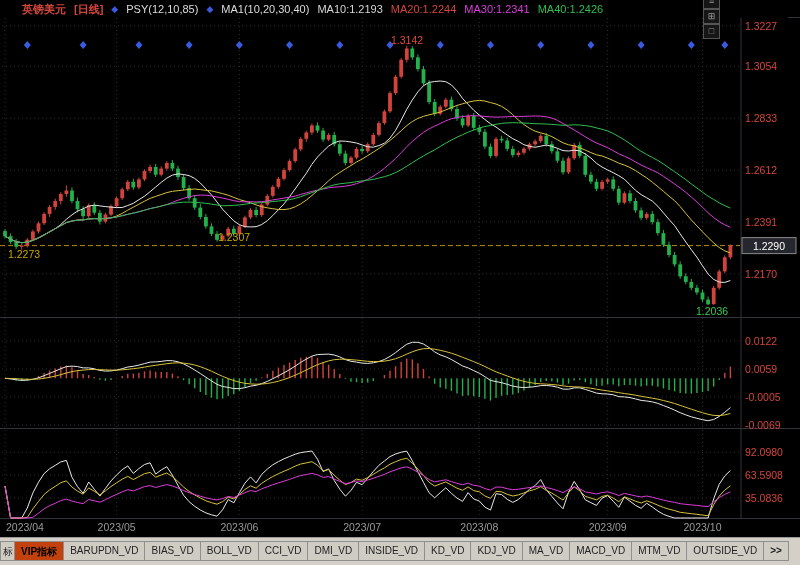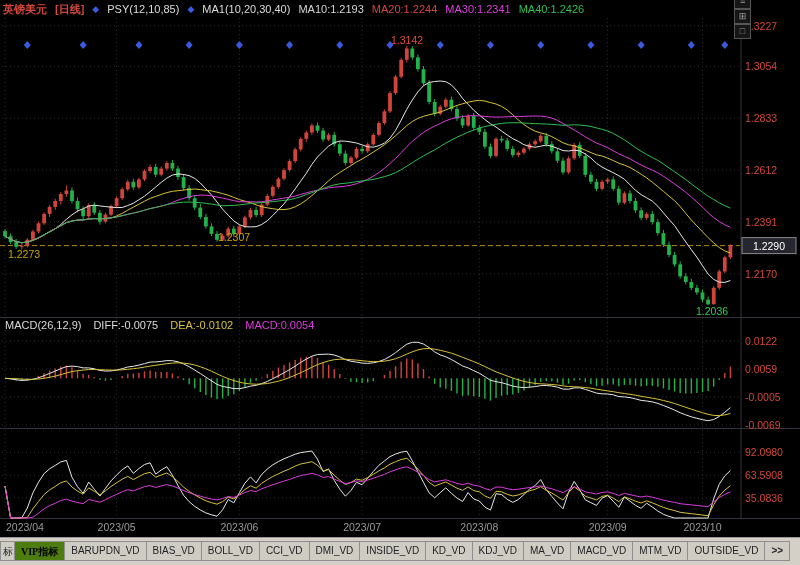--- a/index.html
+++ b/index.html
@@ -1,38 +1,38 @@
 <!DOCTYPE html>
 <html><head>
 <meta charset="utf-8">
 <style>
   html,body{margin:0;padding:0;background:#000;}
   .app{position:relative;width:800px;height:565px;background:#000;overflow:hidden;
        font-family:"Liberation Sans",sans-serif;}
-  .header{position:absolute;top:0;left:0;right:0;height:18px;display:flex;align-items:center;
-          gap:8px;padding:0 3px;font-size:11px;background:#000;z-index:3;white-space:nowrap;}
+  .header{position:absolute;top:0;left:0;right:12px;height:18px;display:flex;align-items:center;
+          gap:8px;padding:0 22px;font-size:11px;background:#000;z-index:3;white-space:nowrap;}
   .sym{color:#d2463c;font-weight:bold;}
   .wht{color:#dcdcdc;text-align:right;}
   .diamond{color:#3a5be0;font-size:9px;}
   .ma10{color:#d6d6d6}.ma20{color:#d2463c}.ma30{color:#dd3cdd}.ma40{color:#2fbf4f}
   .hdr-right{margin-left:auto;display:flex;align-items:flex-start;flex-direction:column;}
   .theme-dd{color:#9a9a9a;background:#161616;border:1px solid #555;font-size:10px;
             height:13px;line-height:13px;padding:0 4px;display:flex;gap:5px;cursor:pointer;}
   .theme-dd .caret{font-size:8px;color:#9a9a9a;}
   .hbtn{color:#9a9a9a;background:#161616;border:1px solid #555;width:15px;height:13px;
         line-height:13px;text-align:center;font-size:9px;cursor:pointer;}
   #chart-svg{position:absolute;top:0;left:0;z-index:1;}
   #chart-svg text{font-family:"Liberation Sans",sans-serif;}
   .ind-row{position:absolute;left:5px;display:flex;gap:12px;font-size:11px;z-index:2;white-space:nowrap;}
   .yel{color:#d8c23a}.mag{color:#dd3cdd}
   #tabbar{position:absolute;left:0;right:0;top:537px;height:28px;background:#d4d0c8;
           border-top:1px solid #9a9a9a;display:flex;align-items:flex-start;overflow:hidden;z-index:3;}
   .tab{font-size:10px;color:#222;padding:3px 6px;margin-top:3px;margin-right:-1px;height:12px;
        background:#cfccc4;border:1px solid #8f8f8f;white-space:nowrap;cursor:pointer;}
-  .tab.active{background:#4d7c0f;font-weight:bold;color:#000;font-family:Liberation Serif, serif;}
+  .tab.active{background:#c2410c;font-weight:bold;color:#000;}
   .tab.partial{width:9px;padding:3px 2px;overflow:hidden;}
   .tab.more{font-weight:bold;}
 </style>
 </head>
 <body>
 
 <div class="app">
 
   <div class="header">
     <span class="sym">英镑美元</span>
@@ -543,26 +543,20 @@
         <text x="6" y="531" text-anchor="start">2023/04</text>
         <text x="116.6" y="531" text-anchor="middle">2023/05</text>
         <text x="239.36" y="531" text-anchor="middle">2023/06</text>
         <text x="362.12" y="531" text-anchor="middle">2023/07</text>
         <text x="479.3" y="531" text-anchor="middle">2023/08</text>
         <text x="607.64" y="531" text-anchor="middle">2023/09</text>
         <text x="702.5" y="531" text-anchor="middle">2023/10</text>
       </g>
     </svg>
 
-  <div class="ind-row" style="top:319px">
-    <span class="wht">MACD(26,12,9)</span>
-    <span class="wht">DIFF:-0.0075</span>
-    <span class="yel">DEA:-0.0102</span>
-    <span class="mag">MACD:0.0054</span>
-  </div>
 
 
   <div id="tabbar">
       <span class="tab partial">标</span>
       <span class="tab active">VIP指标</span>
       <span class="tab">BARUPDN_VD</span>
       <span class="tab">BIAS_VD</span>
       <span class="tab">BOLL_VD</span>
       <span class="tab">CCI_VD</span>
       <span class="tab">DMI_VD</span>

